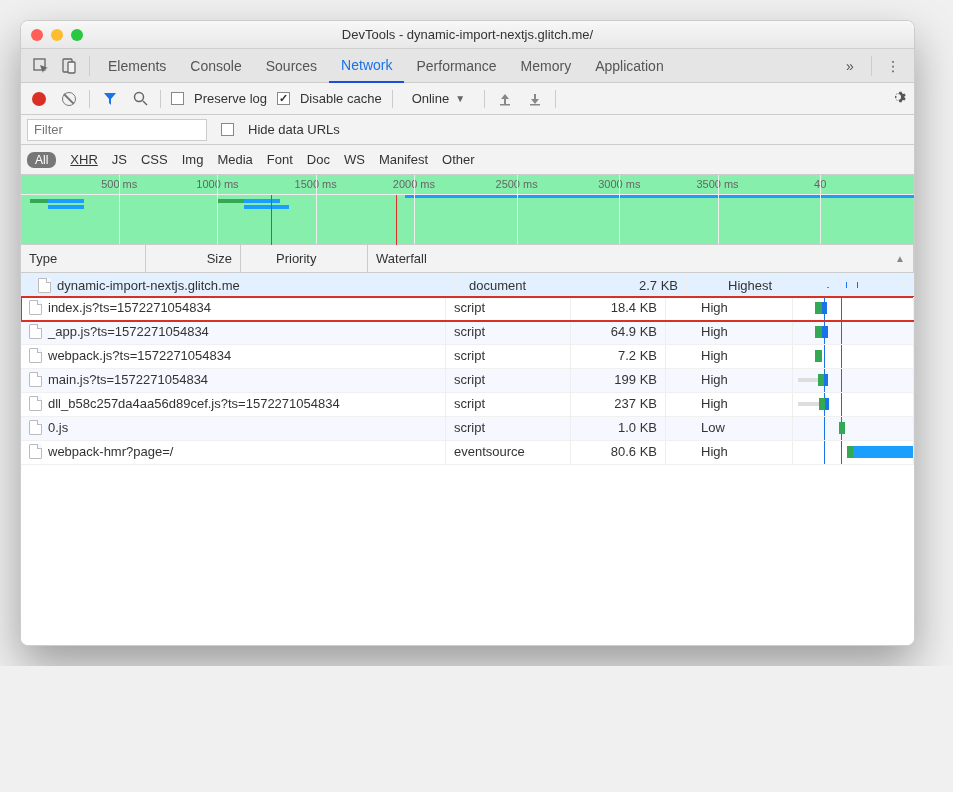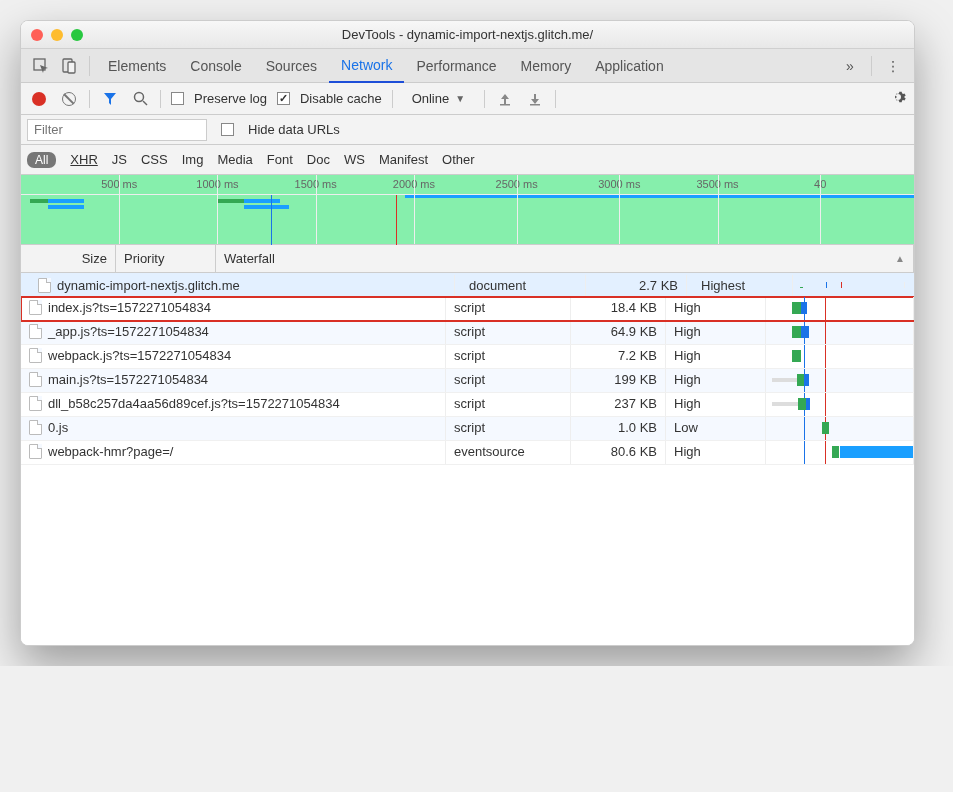--- a/index.html
+++ b/index.html
@@ -41,21 +41,21 @@
   .tick{position:absolute;top:0;bottom:0;width:1px;background:#eee;}
   .tbars{position:relative;height:50px;}
   .tbar{position:absolute;top:4px;height:4px;}
   .tbar2{position:absolute;top:10px;height:4px;}
   .vline{position:absolute;top:0;bottom:0;width:1px;}
   .headers{display:flex;height:28px;border-bottom:1px solid #ccc;background:#f3f3f3;font-size:13px;color:#333;}
   .headers>div{padding:5px 8px;border-right:1px solid #ccc;display:flex;align-items:center;}
   .col-name{width:425px;}
   .col-type{width:125px;}
   .col-size{width:95px;justify-content:flex-end;}
-  .col-pri{width:100px;}
+  .col-pri{width:100px;margin-left:27px;}
   .col-wf{flex:1;position:relative;}
   .sortarr{margin-left:auto;color:#888;font-size:10px;}
   .rows{background:#fff;}
   .row{display:flex;height:24px;font-size:13px;color:#333;border-bottom:1px solid #f0f0f0;}
   .row:nth-child(odd){background:#f5f9ff;}
   .row.sel{background:#e3f0ff;}
   .row.hl{outline:2.5px solid #d93025;outline-offset:-1px;position:relative;z-index:1;}
   .row>div{padding:3px 8px;border-right:1px solid #eee;overflow:hidden;white-space:nowrap;display:flex;}
   .fileico{width:13px;height:15px;border:1px solid #bbb;border-radius:1px;margin-right:6px;background:#fff;position:relative;flex-shrink:0;}
   .fileico::before{content:"";position:absolute;top:-1px;right:-1px;width:4px;height:4px;background:#f5f9ff;border-left:1px solid #bbb;border-bottom:1px solid #bbb;}
@@ -208,20 +208,21 @@
       <div class="tick" style="left: 22%;"></div>
       <div class="tick" style="left: 33%;"></div>
       <div class="tick" style="left: 44%;"></div>
       <div class="tick" style="left: 55.5%;"></div>
       <div class="tick" style="left: 67%;"></div>
       <div class="tick" style="left: 78%;"></div>
       <div class="tick" style="left: 89.5%;"></div>
     </div>
 
   <div class="headers">
+    <div class="col-type">Type</div>
     <div class="col-size">Size</div>
     <div class="col-pri">Priority</div>
     <div class="col-wf">
       <span>Waterfall</span>
       <span class="sortarr">▲</span>
     </div>
   </div>
 
   <div class="rows" id="rows">
       <div class="row sel">

